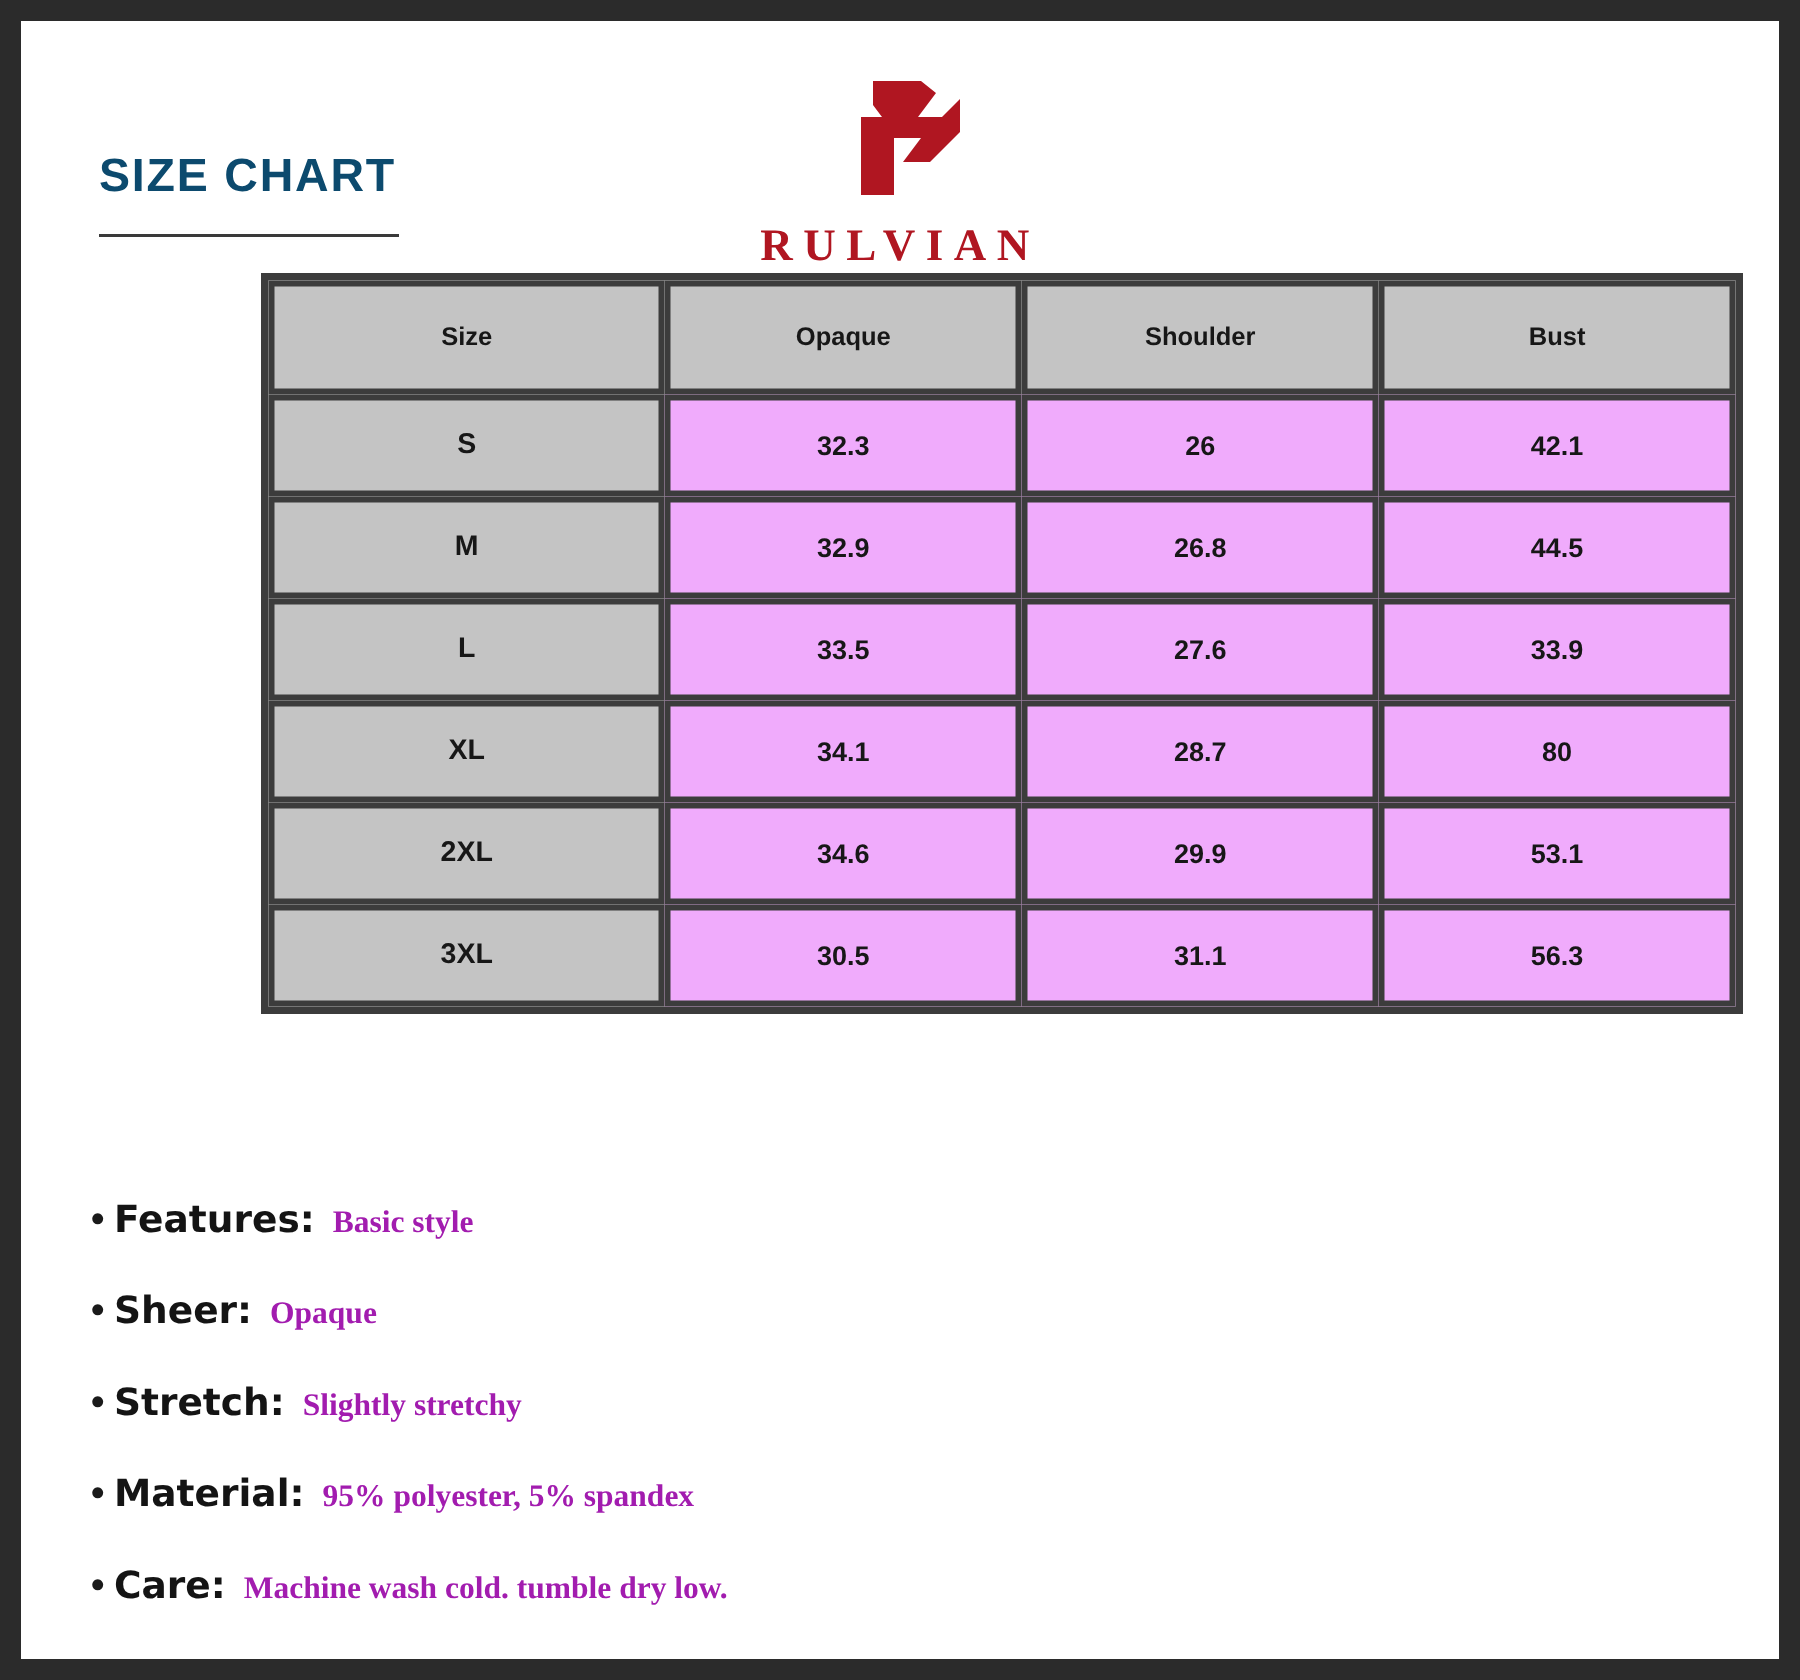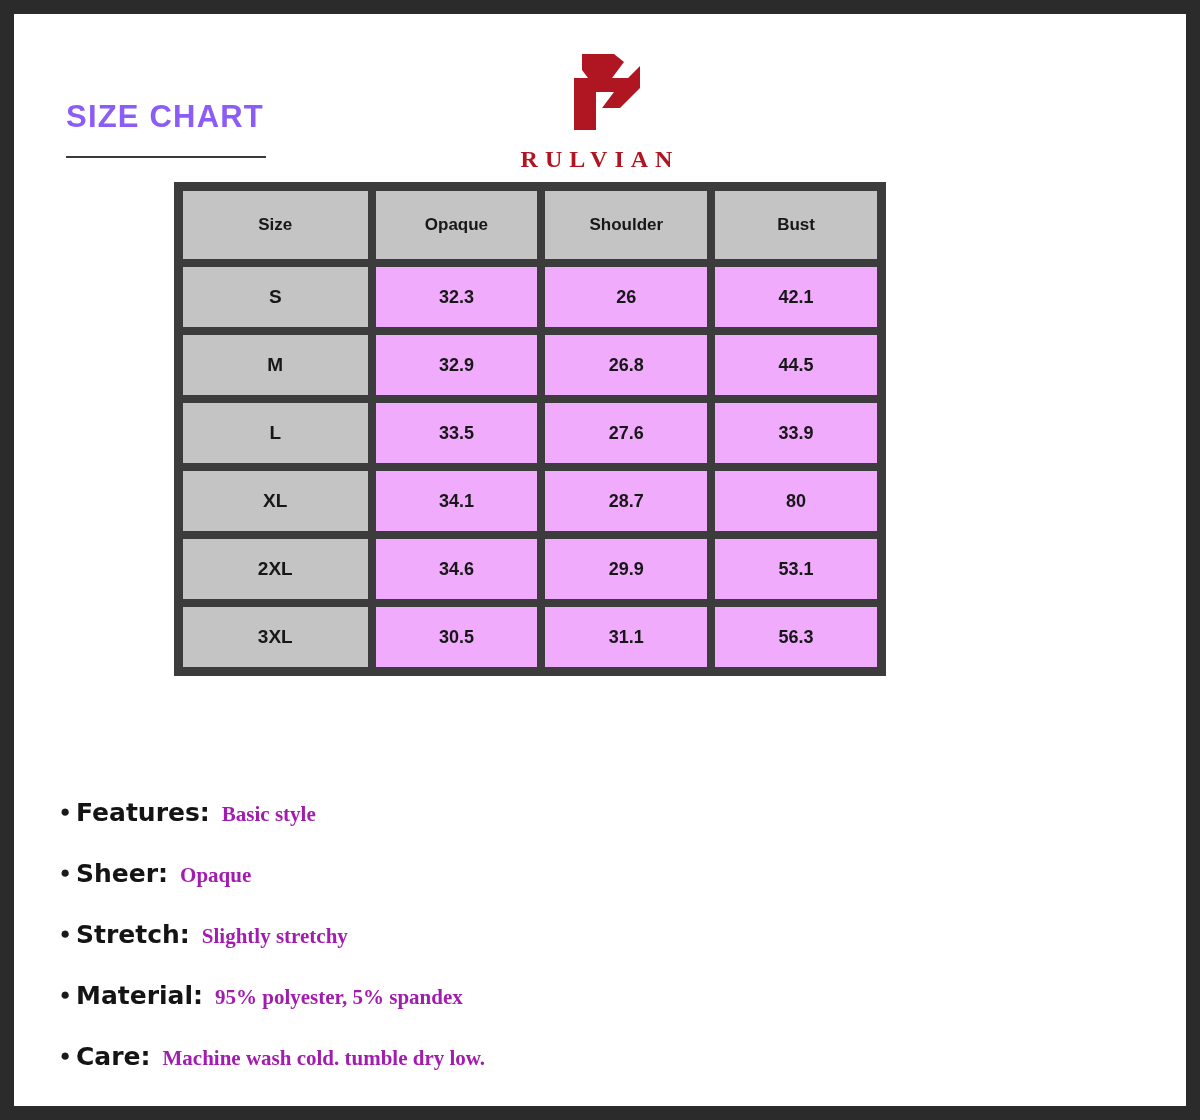--- a/index.html
+++ b/index.html
@@ -34,21 +34,21 @@
   .title-block {
     position: absolute;
     left: 52px;
     top: 86px;
     width: 220px;
   }
   .size-chart-title {
     font-size: 31px;
     font-weight: bold;
     letter-spacing: 1.2px;
-    color: #8b5cf6;
+    color: #0c4a6e;
     line-height: 1.1;
   }
   .title-rule {
     margin-top: 22px;
     width: 200px;
     height: 2px;
     background: #3a3a3a;
   }
 
   .brand {
@@ -57,33 +57,33 @@
     top: 34px;
     width: 1172px;
     text-align: center;
   }
   .brand-mark {
     display: block;
     margin: 0 auto;
   }
   .brand-name {
     margin-top: 6px;
-    font-size: 24px;
+    font-size: 30px;
     font-weight: bold;
     letter-spacing: 7px;
     color: #b01621;
     font-family: "Liberation Serif", serif;
   }
 
   
   .table-wrap {
     position: absolute;
     left: 160px;
     top: 168px;
-    width: 712px;
+    width: 988px;
     border-radius: 15px;
   }
   table.size-table {
     border-collapse: separate;
     border-spacing: 0;
     width: 100%;
     table-layout: fixed;
     border: 5px solid #3c3c3c;
   }
   table.size-table td {

